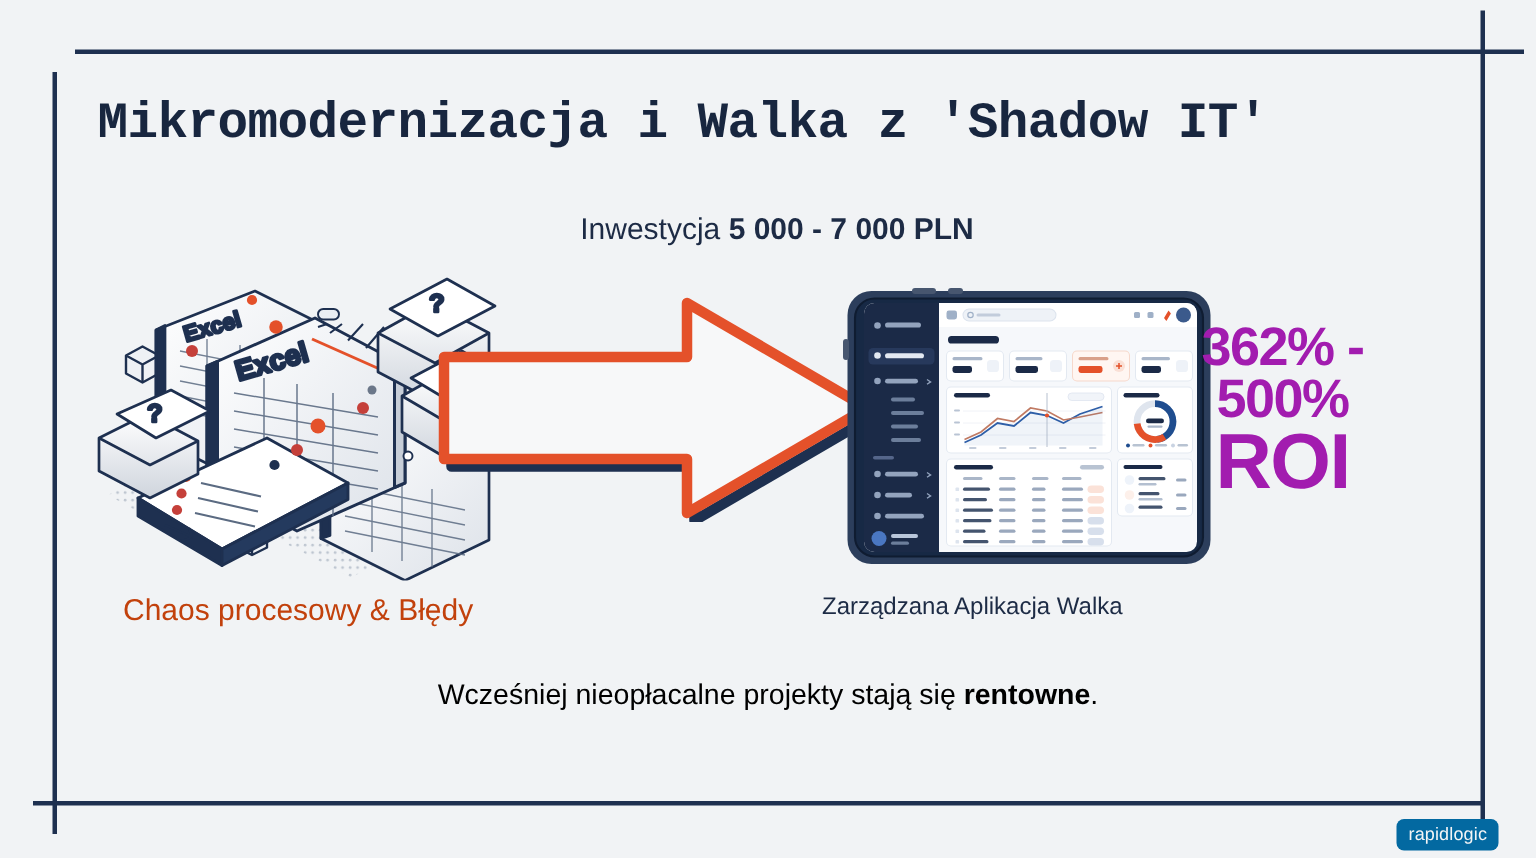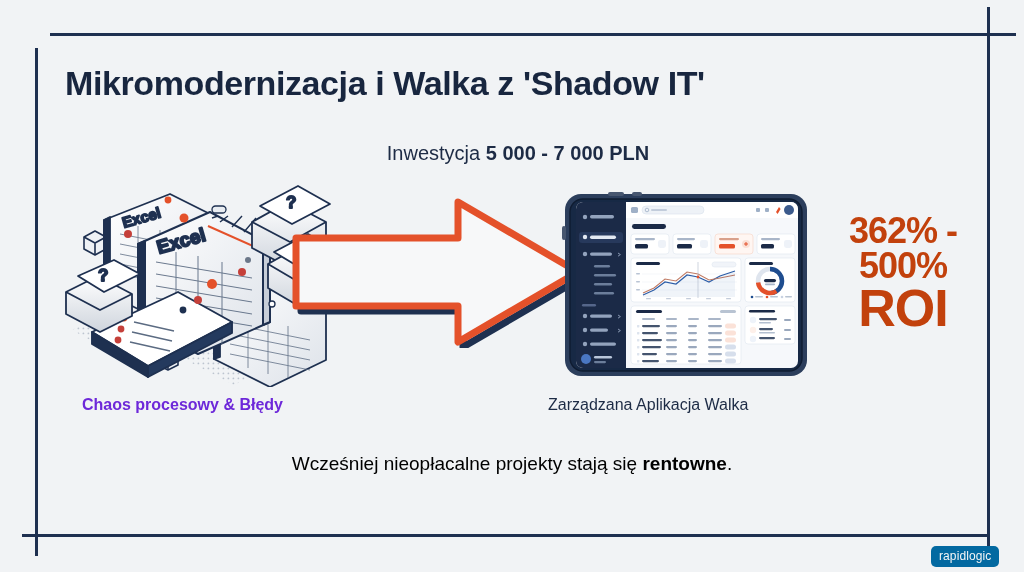--- a/index.html
+++ b/index.html
@@ -20,48 +20,49 @@
   .fv-left{top:48px;bottom:16px;left:35px;}
   .fv-right{top:7px;bottom:26px;left:987px;}
 
   
   .title{
     position:absolute;left:65px;top:64px;
     font-size:34px;font-weight:bold;color:#18263f;
     letter-spacing:-0.4px;
     font-stretch:condensed;
     white-space:nowrap;
+    font-family:Liberation Mono, monospace;
   }
   .subtitle{
     position:absolute;left:0;right:0;top:142px;
     text-align:center;font-size:20px;color:#1d2b45;
     padding-left:12px;
   }
   .subtitle .lead{font-weight:400;}
   .subtitle .amount{font-weight:bold;}
 
   
   .cap-left{
     position:absolute;left:82px;top:396px;
-    font-size:16px;color:#6d28d9;font-weight:700;
+    font-size:20px;color:#c2410c;font-weight:400;
   }
   .cap-right{
     position:absolute;left:548px;top:396px;
     font-size:16px;color:#1d2b45;font-weight:500;
   }
   .footer{
     position:absolute;left:0;right:0;top:450px;
     text-align:center;font-size:19px;color:#000000;line-height:1.45;
   }
   .footer b{font-weight:bold;}
 
   
   .roi{
-    position:absolute;left:828px;top:214px;width:150px;
-    text-align:center;color:#c2410c;font-weight:bold;
+    position:absolute;left:780px;top:214px;width:150px;
+    text-align:center;color:#a21caf;font-weight:bold;
     line-height:0.96;
   }
   .roi .r1{font-size:36px;display:block;letter-spacing:-1px;}
   .roi .r2{font-size:36px;display:block;letter-spacing:-1px;}
   .roi .r3{font-size:52px;display:block;letter-spacing:-1px;margin-top:1px;}
 
   
   .arrow-wrap{position:absolute;left:292px;top:196px;width:292px;height:152px;}
   .arrow-wrap svg{display:block;}
 

